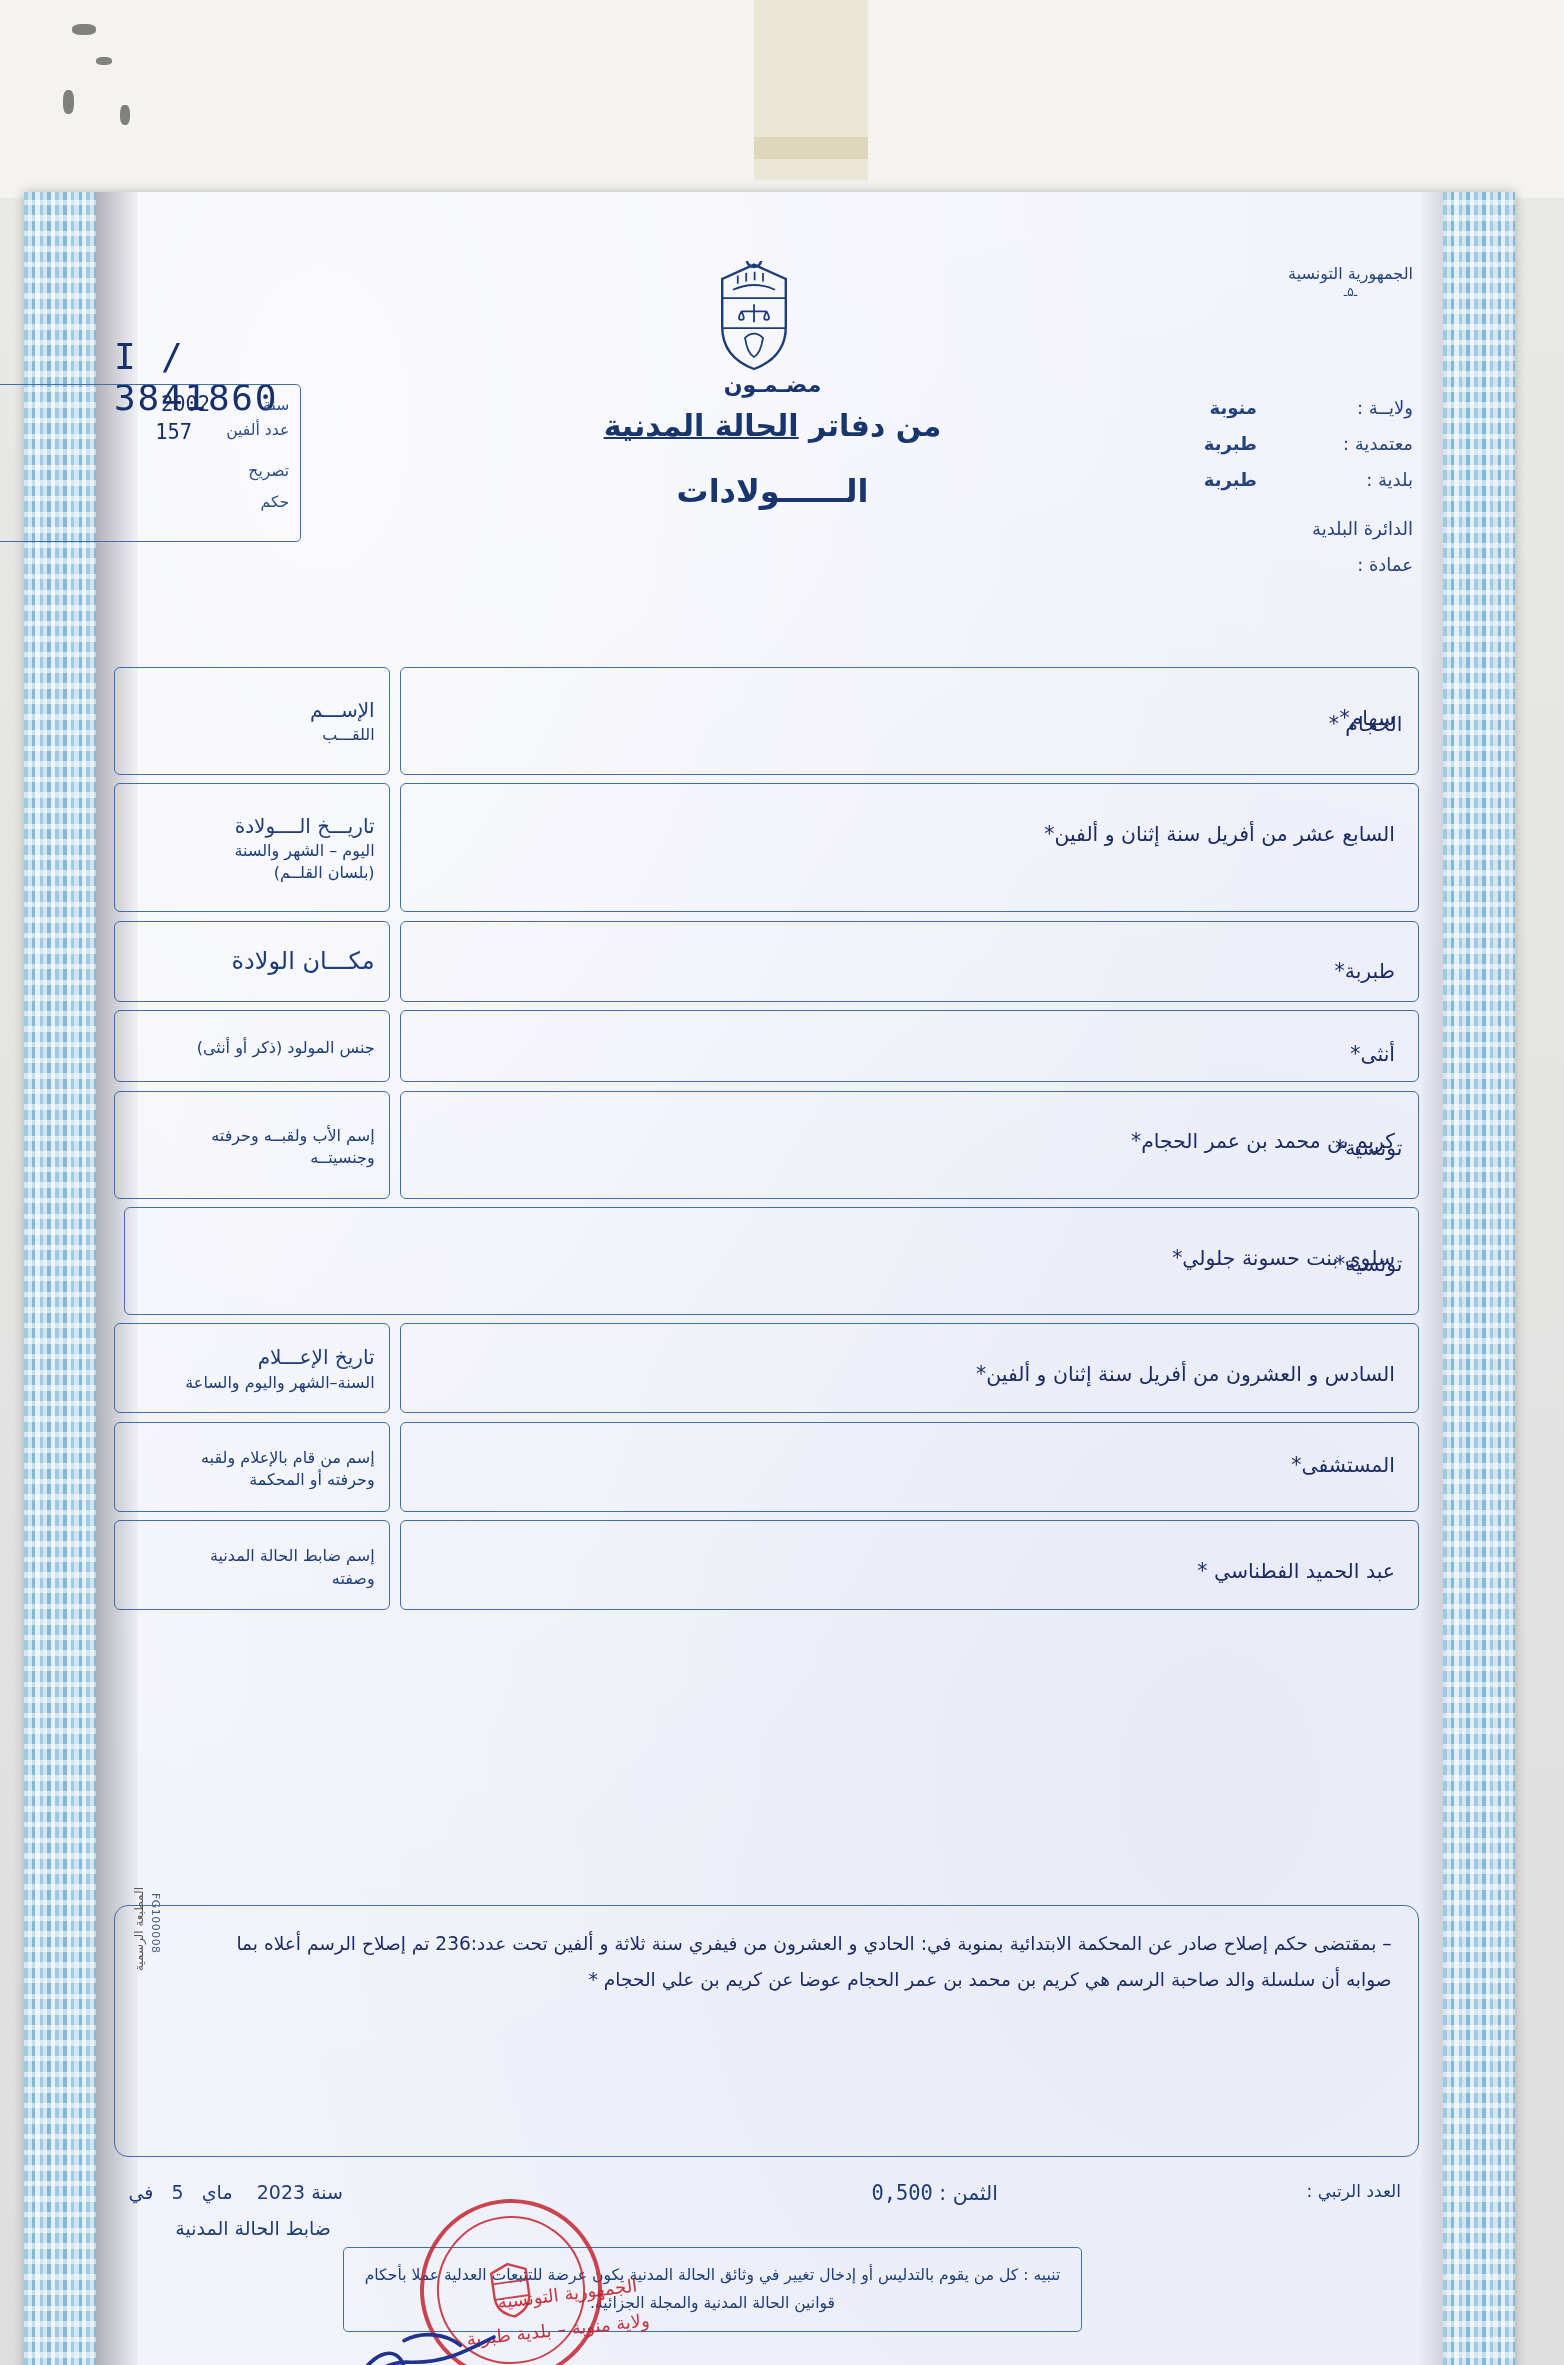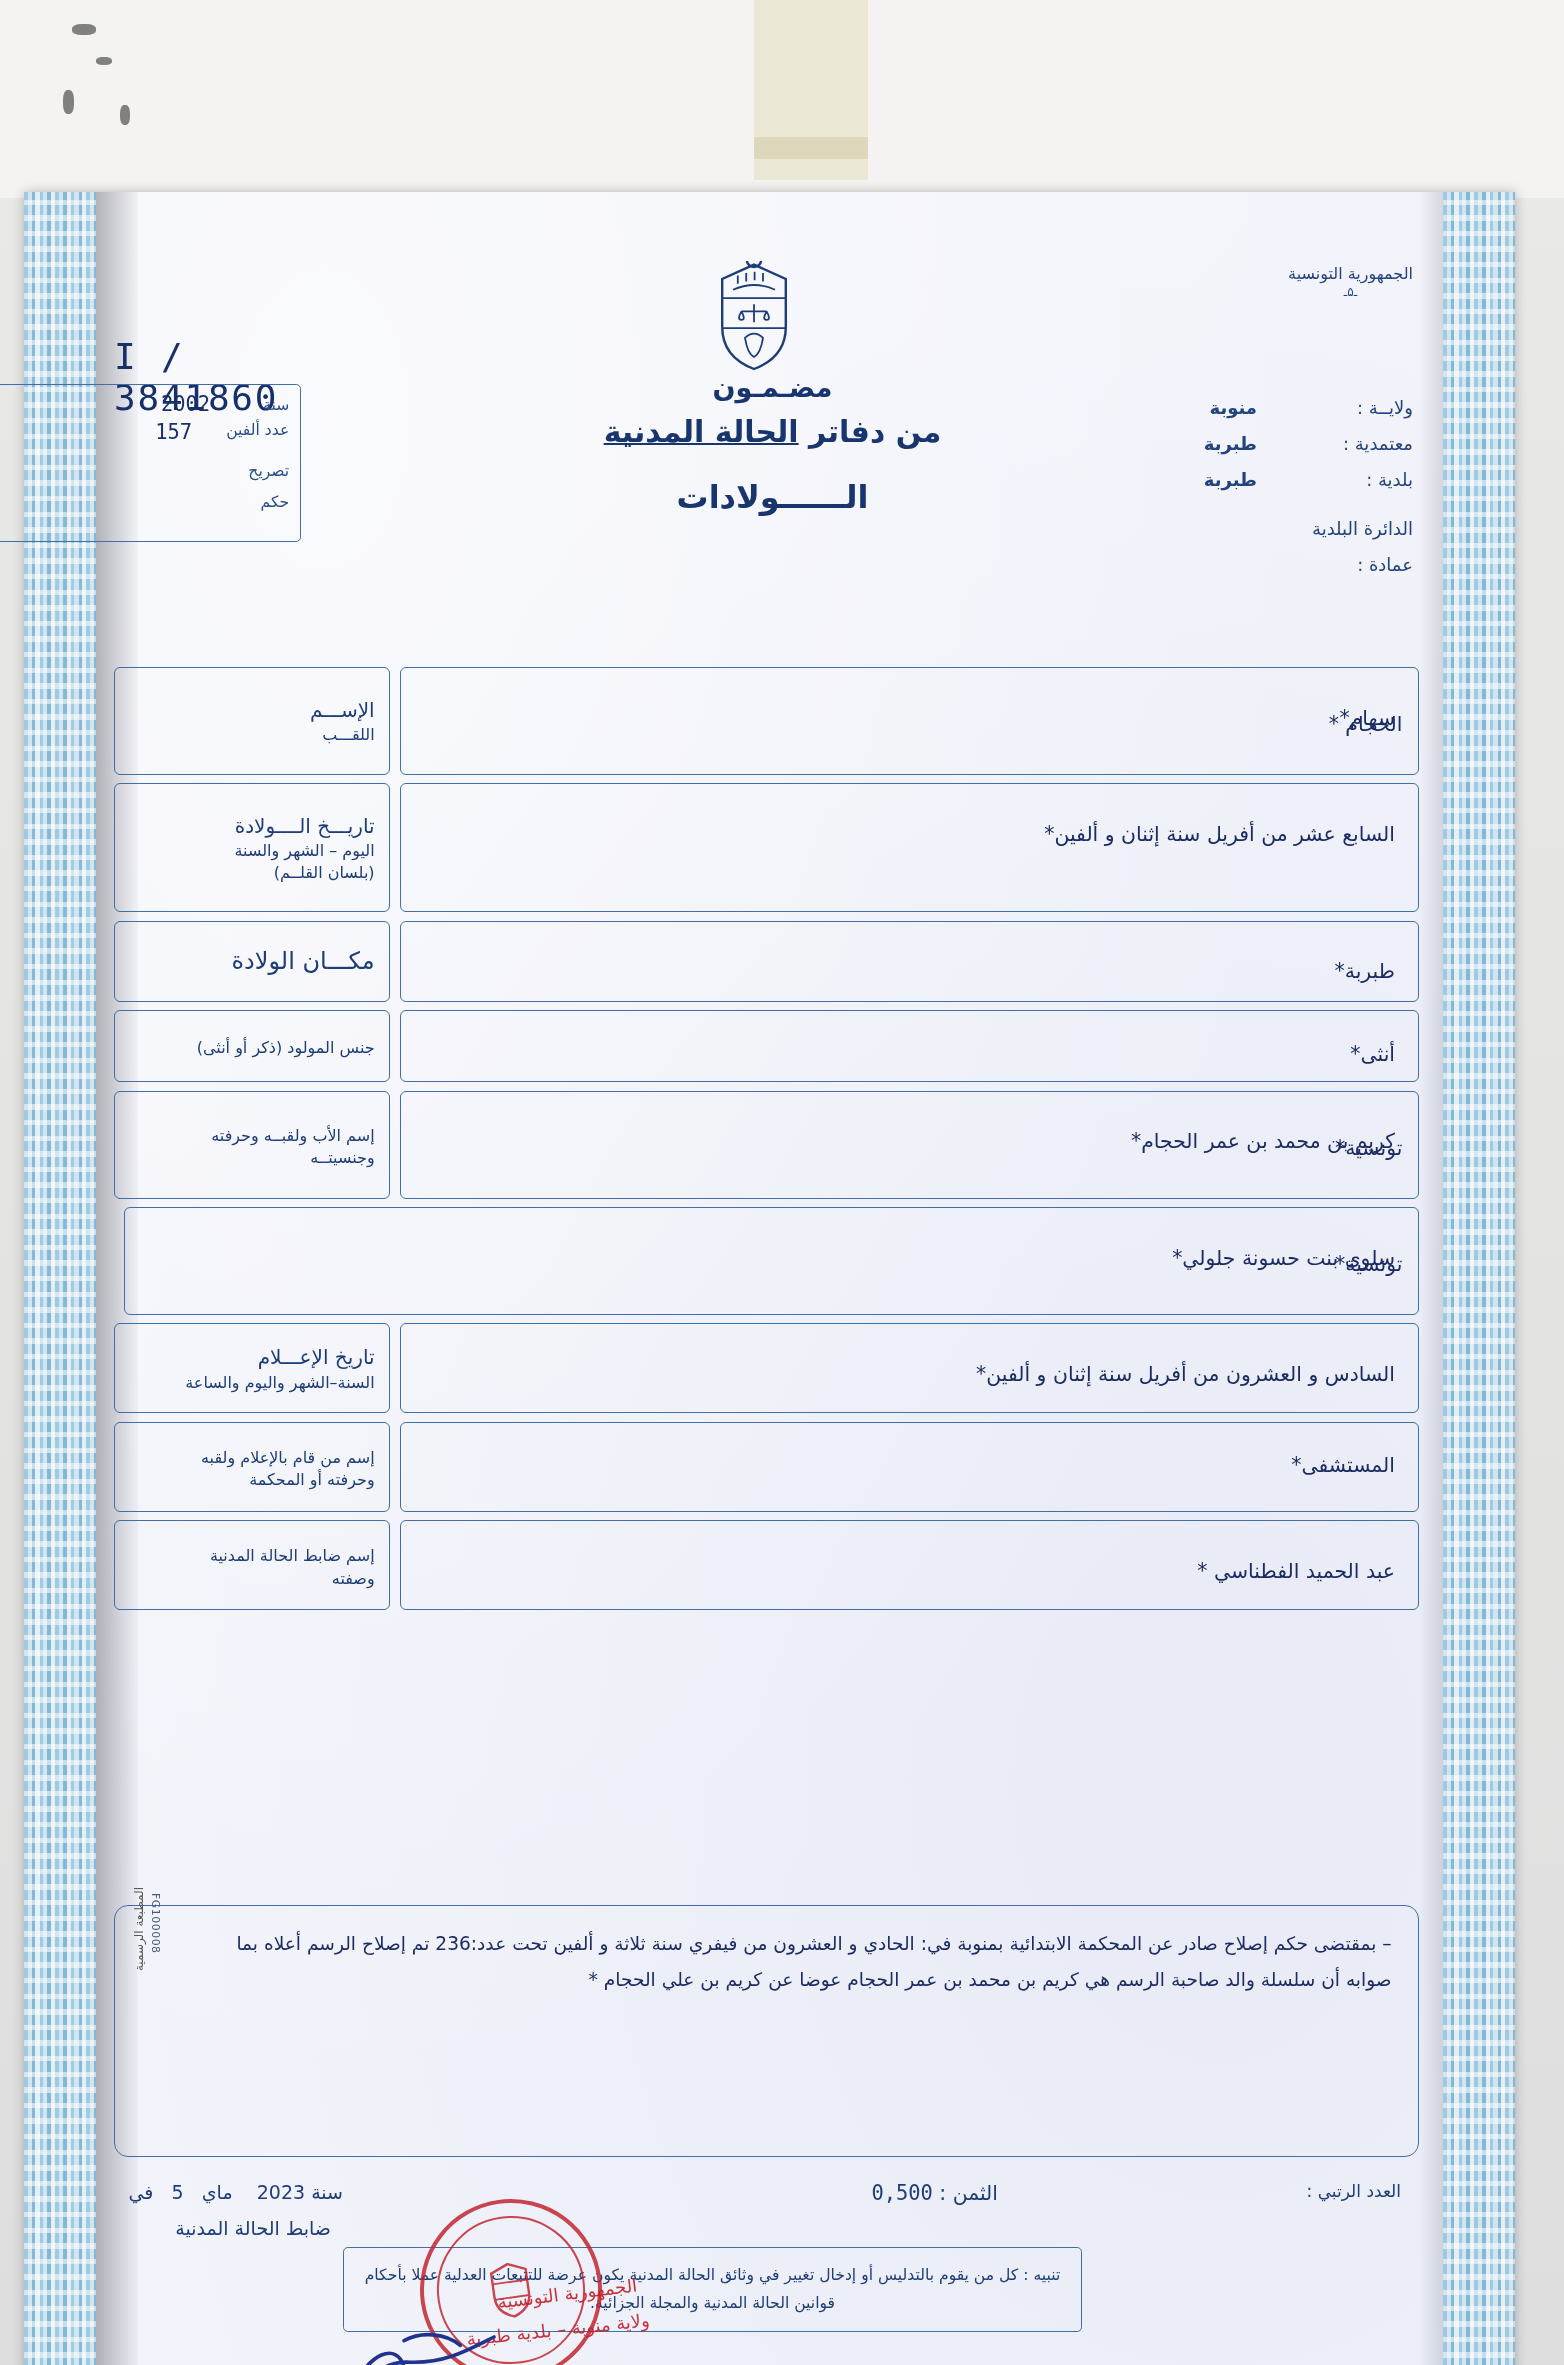--- a/index.html
+++ b/index.html
@@ -127,21 +127,21 @@
   .stamp-box .lbl.l3 { top: 77px; }
   .stamp-box .lbl.l4 { top: 108px; }
   .stamp-box .val {
     position: absolute; font-size: 20.4px; color:#17306a; font-family:"DejaVu Sans Mono", monospace;
   }
   .stamp-box .val.v1 { right: 90px; top: 7.2px; }
   .stamp-box .val.v2 { right: 108px; top: 35px; }
 
   .title-block { position: absolute; left: 0; right: 0; top: 180px; text-align: center; }
   .t1 {
-    font-size: 27px; font-weight: bold; color: #18356e; letter-spacing: 6px;
+    font-size: 22px; font-weight: bold; color: #18356e; letter-spacing: 6px;
   }
   .t2 {
     font-size: 30px; font-weight: bold; color: #18356e; margin-top: 10.8px;
   }
   .t2 u { text-decoration-thickness: 1.8px; }
   .t3 {
     font-size: 32px; font-weight: bold; color: #18356e; margin-top: 29px; letter-spacing: 6px;
   }
 
   .admin {

